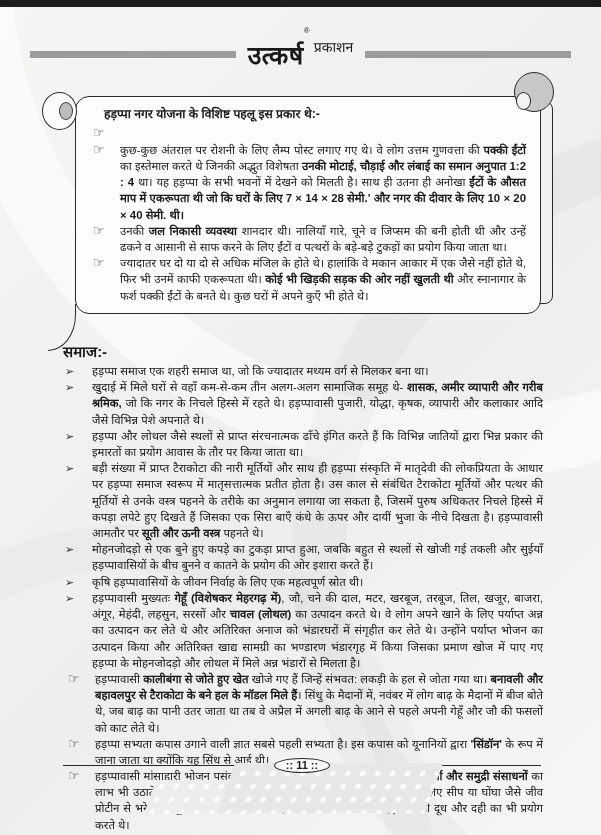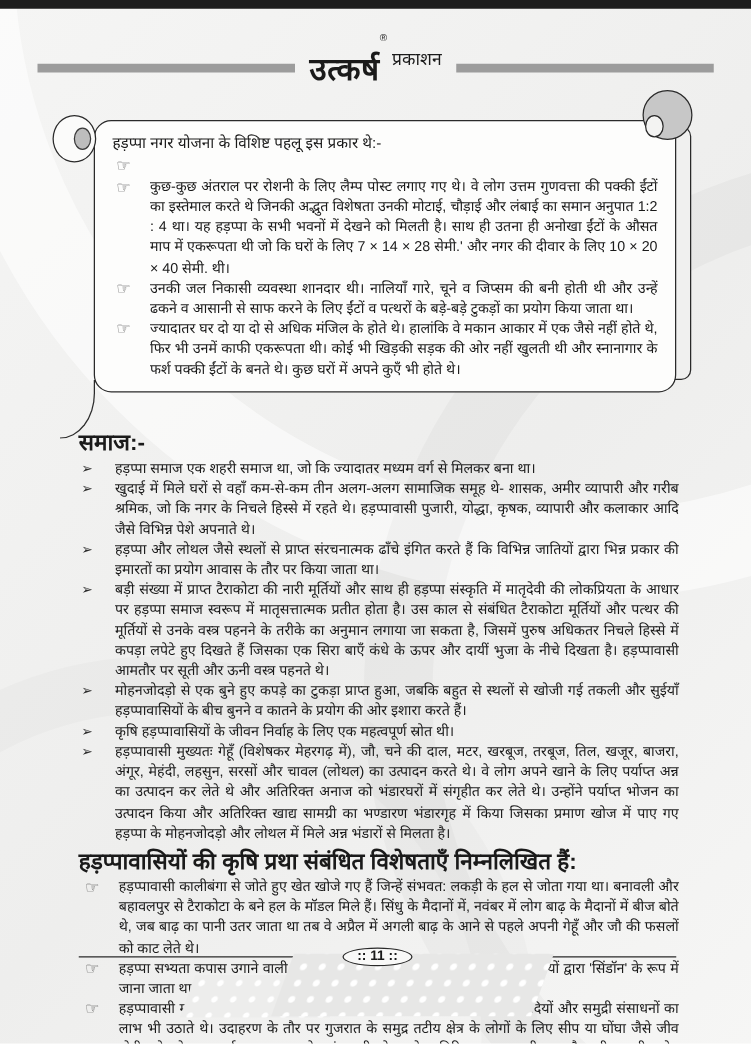--- a/index.html
+++ b/index.html
@@ -40,31 +40,31 @@
   .curl-right::after { content:""; position:absolute; left:1px; bottom:1px; width:13px; height:16px;
     background:#f3f3f2; border:1.3px solid #2a2a2a; border-radius:50%; }
   .curl-left { position:absolute; z-index:4; top:-4px; left:-33px; width:33px; height:36px;
     background:#fbfbfa; border:1.6px solid #2a2a2a; border-radius:50%; }
   .curl-left::after { content:""; position:absolute; right:3px; top:9px; width:12px; height:16px;
     background:#bdbdbd; border:1.2px solid #3a3a3a; border-radius:50%; }
   .scroll-tail { position:absolute; z-index:0; left:-27px; top:calc(100% - 10px); width:27px; height:46px;
     border-right:1.6px solid #2a2a2a; border-bottom:1.6px solid #2a2a2a;
     border-bottom-right-radius:34px 44px; }
 
-  .box-title { font-weight:normal; font-size:12.2px; margin:1px 0 3px 2px; }
+  .box-title { font-weight:bold; font-size:12.2px; margin:1px 0 3px 16px; }
 
   .item { display:flex; align-items:flex-start; }
   .bullet { flex-shrink:0; text-align:left; }
   .bullet.hand { width:27px; padding-left:5px; font-size:13px; color:#5a5a5a; line-height:1.3; }
   .bullet.arrow { width:27px; padding-left:2px; font-size:11px; color:#2a2a2a; line-height:1.5; }
   .itext { flex:1; font-size:11.4px; line-height:1.42; text-align:justify; }
-  .itext b { font-weight:normal;margin-top:12px; }
+  .itext b { font-weight:bold;margin-top:12px; }
 
   .sections { margin-top:27px; }
-  .section-heading { font-weight:bold; font-size:18px; margin:1px 0 2px 0; }
+  .section-heading { font-weight:bold; font-size:15px; margin:11px 0 2px 0; }
 
   .footer { position:absolute; top:758px; left:63px; width:478px;
     display:flex; align-items:center; }
   .fline { flex:1; border-top:1.4px solid #2a2a2a; height:0; }
   .fbadge { border:1.4px solid #2a2a2a; border-radius:50%; background:#f9f9f8;
     padding:0px 11px 1px 11px; font-weight:bold; font-size:11px; margin:0 -2px; z-index:1; }
 
   .dots { position:absolute; left:226px; top:763px; width:208px; height:50px;
     background-color:#e7e7e6; transform:skewX(-20deg);
     background-image:radial-gradient(circle,#ffffff 2.2px,rgba(255,255,255,0) 3.2px);
@@ -155,21 +155,20 @@
               <span class="bullet arrow">➢</span>
               <span class="itext"><span>कृषि हड़प्पावासियों के जीवन निर्वाह के लिए एक महत्वपूर्ण स्रोत थी।</span></span>
             </div>
             <div class="item">
               <span class="bullet arrow">➢</span>
               <span class="itext"><span>हड़प्पावासी मुख्यतः </span><b>गेहूँ (विशेषकर मेहरगढ़ में)</b><span>, जौ, चने की दाल, मटर, खरबूज, तरबूज, तिल, खजूर, बाजरा, अंगूर, मेहंदी, लहसुन, सरसों और </span><b>चावल (लोथल)</b><span> का उत्पादन करते थे। वे लोग अपने खाने के लिए पर्याप्त अन्न का उत्पादन कर लेते थे और अतिरिक्त अनाज को भंडारघरों में संगृहीत कर लेते थे। उन्होंने पर्याप्त भोजन का उत्पादन किया और अतिरिक्त खाद्य सामग्री का भण्डारण भंडारगृह में किया जिसका प्रमाण खोज में पाए गए हड़प्पा के मोहनजोदड़ो और लोथल में मिले अन्न भंडारों से मिलता है।</span></span>
             </div>
           </div>
       </div>
       <div class="section">
-        <div class="section-heading">हड़प्पावासियों की कृषि प्रथा संबंधित विशेषताएँ निम्नलिखित हैं:</div>
         <div>
             <div class="item">
               <span class="bullet hand">☞</span>
               <span class="itext"><span>हड़प्पावासी </span><b>कालीबंगा से जोते हुए खेत</b><span> खोजे गए हैं जिन्हें संभवत: लकड़ी के हल से जोता गया था। </span><b>बनावली और बहावलपुर से टैराकोटा के बने हल के मॉडल मिले हैं</b><span>। सिंधु के मैदानों में, नवंबर में लोग बाढ़ के मैदानों में बीज बोते थे, जब बाढ़ का पानी उतर जाता था तब वे अप्रैल में अगली बाढ़ के आने से पहले अपनी गेहूँ और जौ की फसलों को काट लेते थे।</span></span>
             </div>
             <div class="item">
               <span class="bullet hand">☞</span>
               <span class="itext"><span>हड़प्पा सभ्यता कपास उगाने वाली ज्ञात सबसे पहली सभ्यता है। इस कपास को यूनानियों द्वारा </span><b>'सिंडॉन'</b><span> के रूप में जाना जाता था क्योंकि यह सिंध से आई थी।</span></span>
             </div>
             <div class="item">

